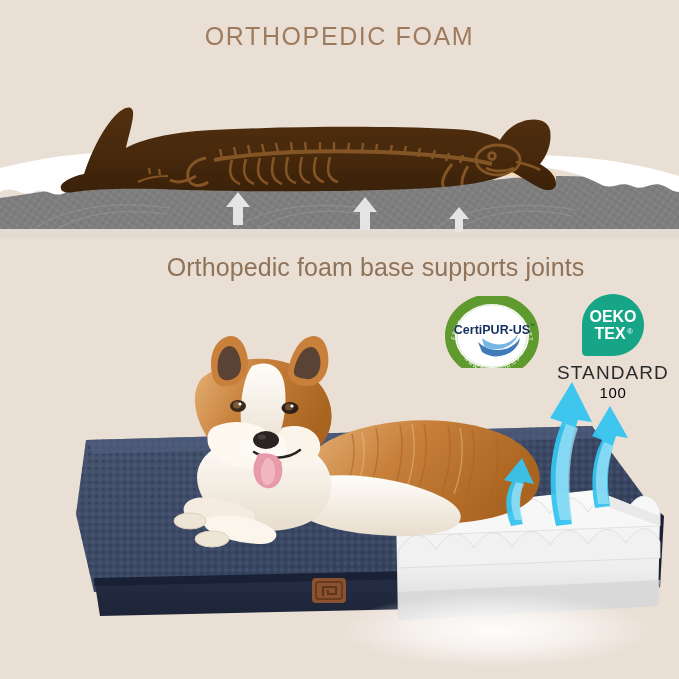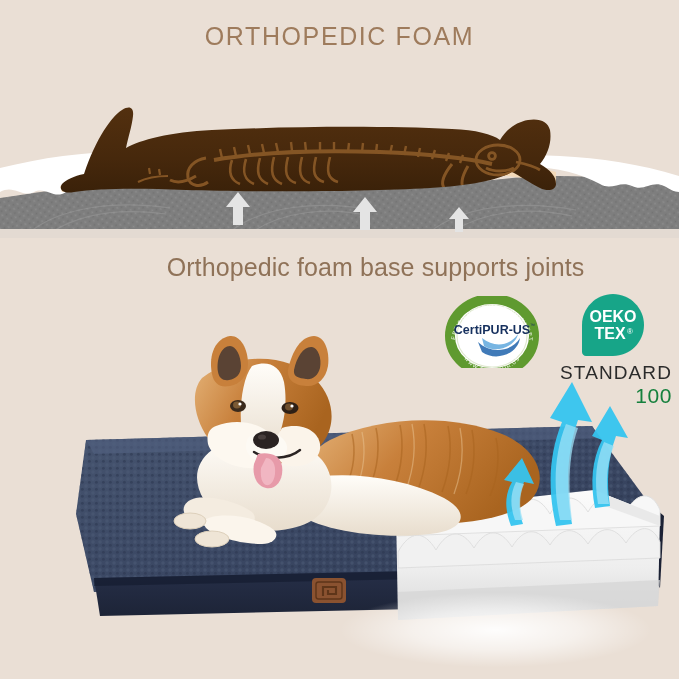--- a/index.html
+++ b/index.html
@@ -46,36 +46,36 @@
   .badges{
     position:absolute;left:432px;top:292px;width:240px;height:120px;
   }
   .certipur{
     position:absolute;left:6px;top:4px;width:108px;height:72px;
   }
   .certipur svg{display:block;}
 
   .oeko{
     position:absolute;left:122px;top:0px;width:118px;height:112px;
-    text-align:right;
+    text-align:center;
   }
   .oeko-mark{
     position:relative;margin:0 auto;width:66px;height:66px;
   }
   .oeko-mark svg{display:block;}
   .oeko-std{
     margin-top:5px;
     font-size:19px;
     letter-spacing:1.1px;
     color:#2b2b2b;
     line-height:1.08;
     font-weight:400;
   }
   .oeko-num{
-    font-size:21px;letter-spacing:.6px;color:#15803d;
+    font-size:15px;letter-spacing:.6px;color:#000000;
   }
 
   
   .scene{
     position:absolute;left:0;top:330px;width:679px;height:290px;
   }
   .scene svg{display:block;}
 
   
   .glow{

